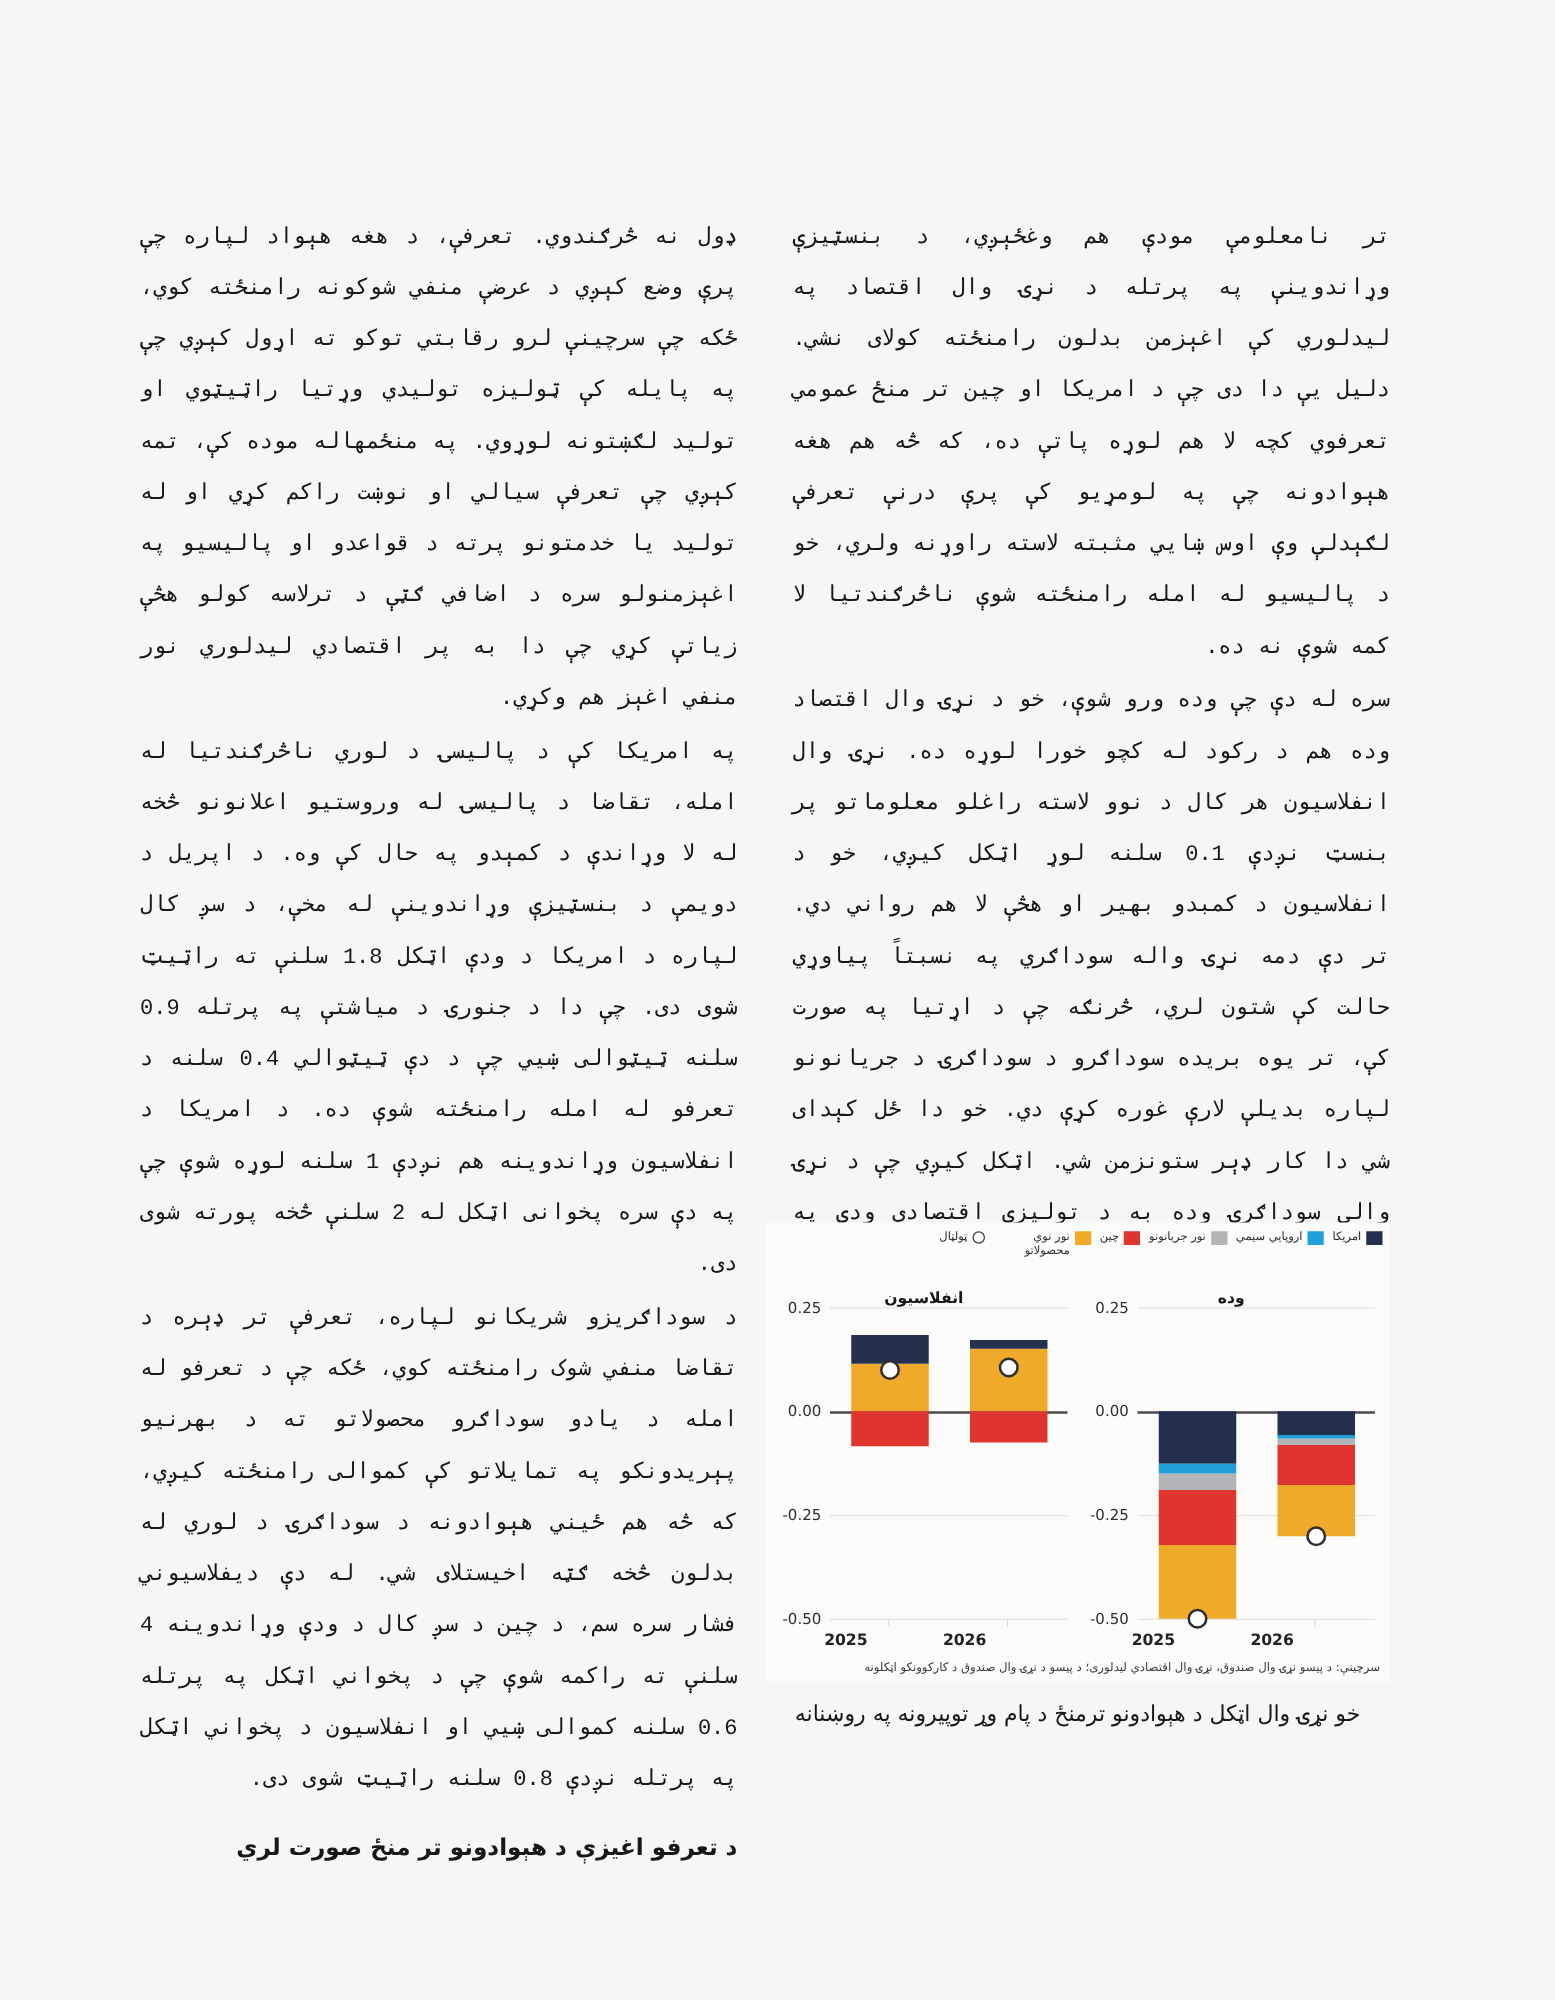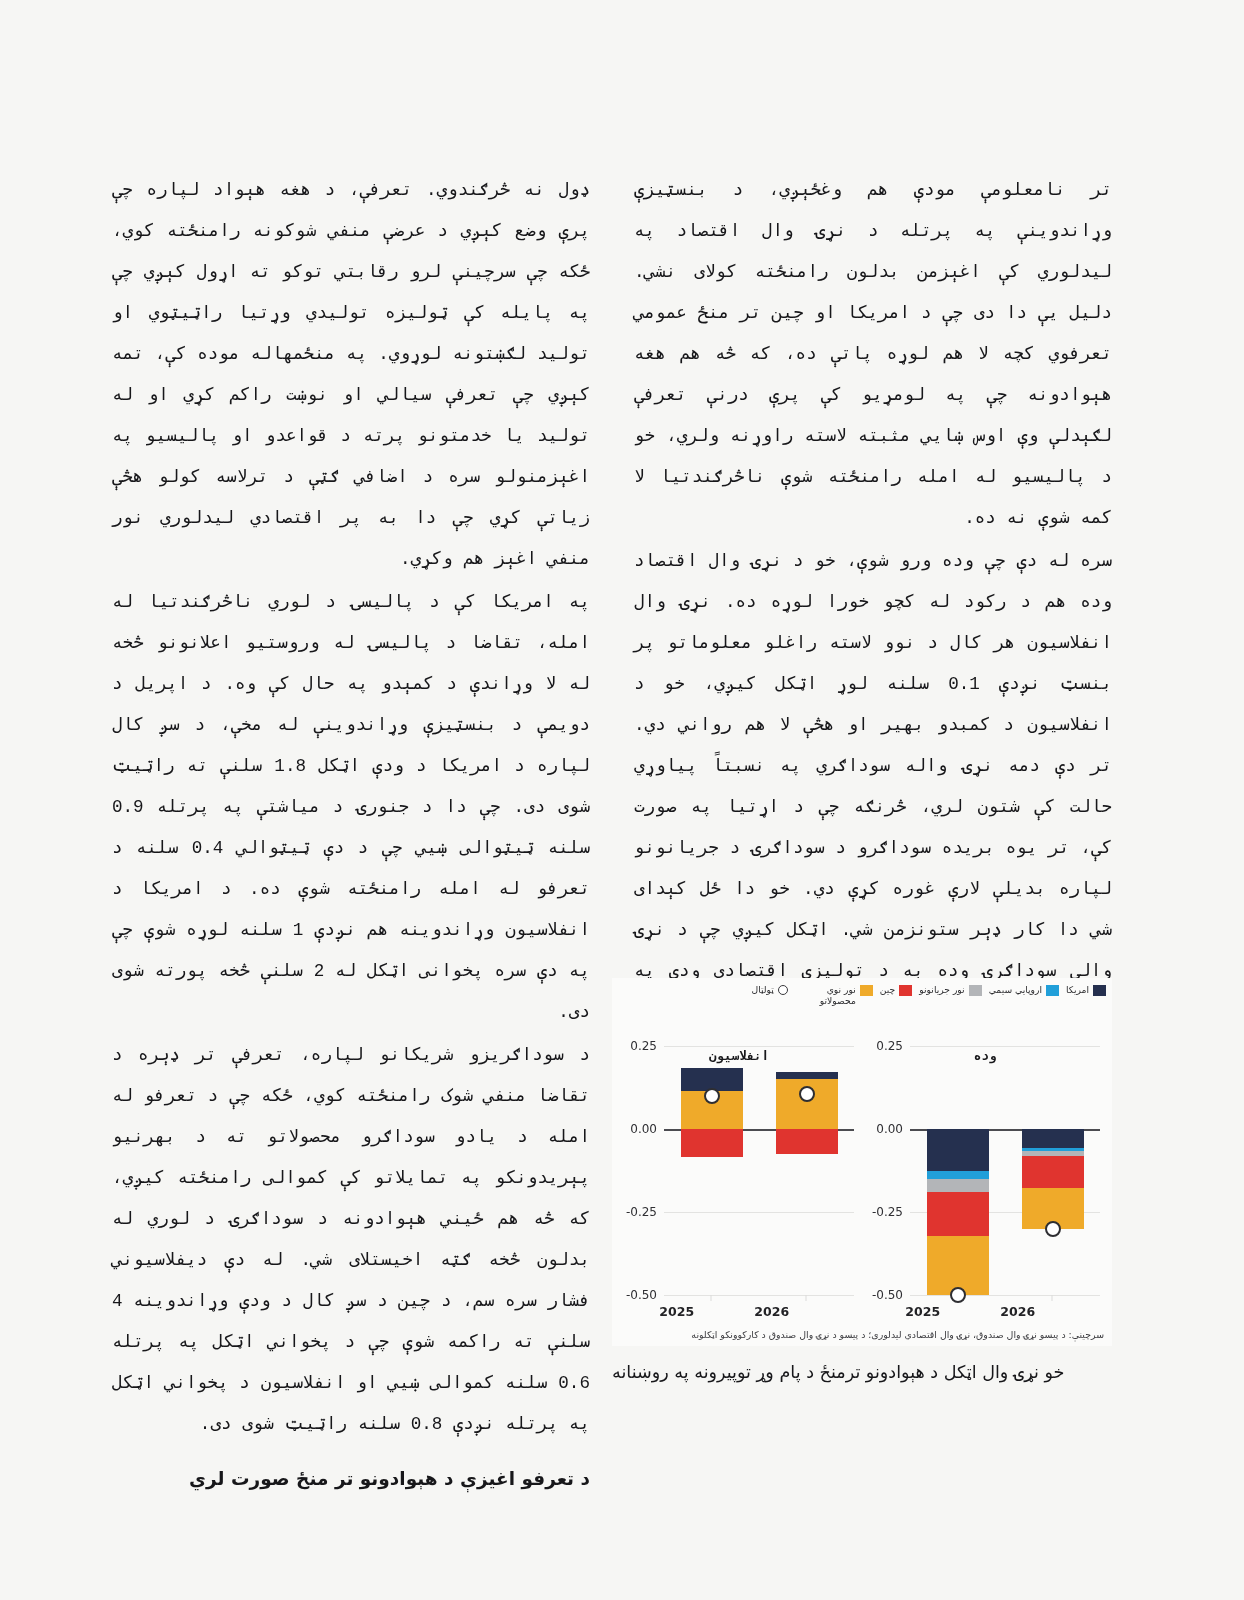--- a/index.html
+++ b/index.html
@@ -113,28 +113,27 @@
     display: flex;
     flex-direction: row;
   }
   .panel {
     position: relative;
     flex: 1 1 50%;
     height: 100%;
   }
   .panel-title {
     position: absolute;
-    top: 24px;
+    top: 6px;
     left: 0; right: 0;
     text-align: center;
     font-size: 12.5px;
     font-weight: bold;
     color: #18181b;
     z-index: 5;
-    font-family: Liberation Mono, monospace;
   }
   .plot {
     position: absolute;
     left: 48px;
     right: 8px;
     top: 22px;
     height: 249px;
   }
   .gridline {
     position: absolute;
@@ -209,21 +208,21 @@
     color: #3a3a3e;
     text-align: right;
     direction: rtl;
   }
   .caption-below {
     position: absolute;
     left: 612px;
     top: 1352px;
     width: 500px;
     direction: rtl;
-    text-align: left;
+    text-align: center;
     font-size: 17.6px;
     line-height: 41px;
     color: #17171a;
   }
 </style>
 </head>
 <body>
 
 <div class="page">
   <div class="page-inner">

